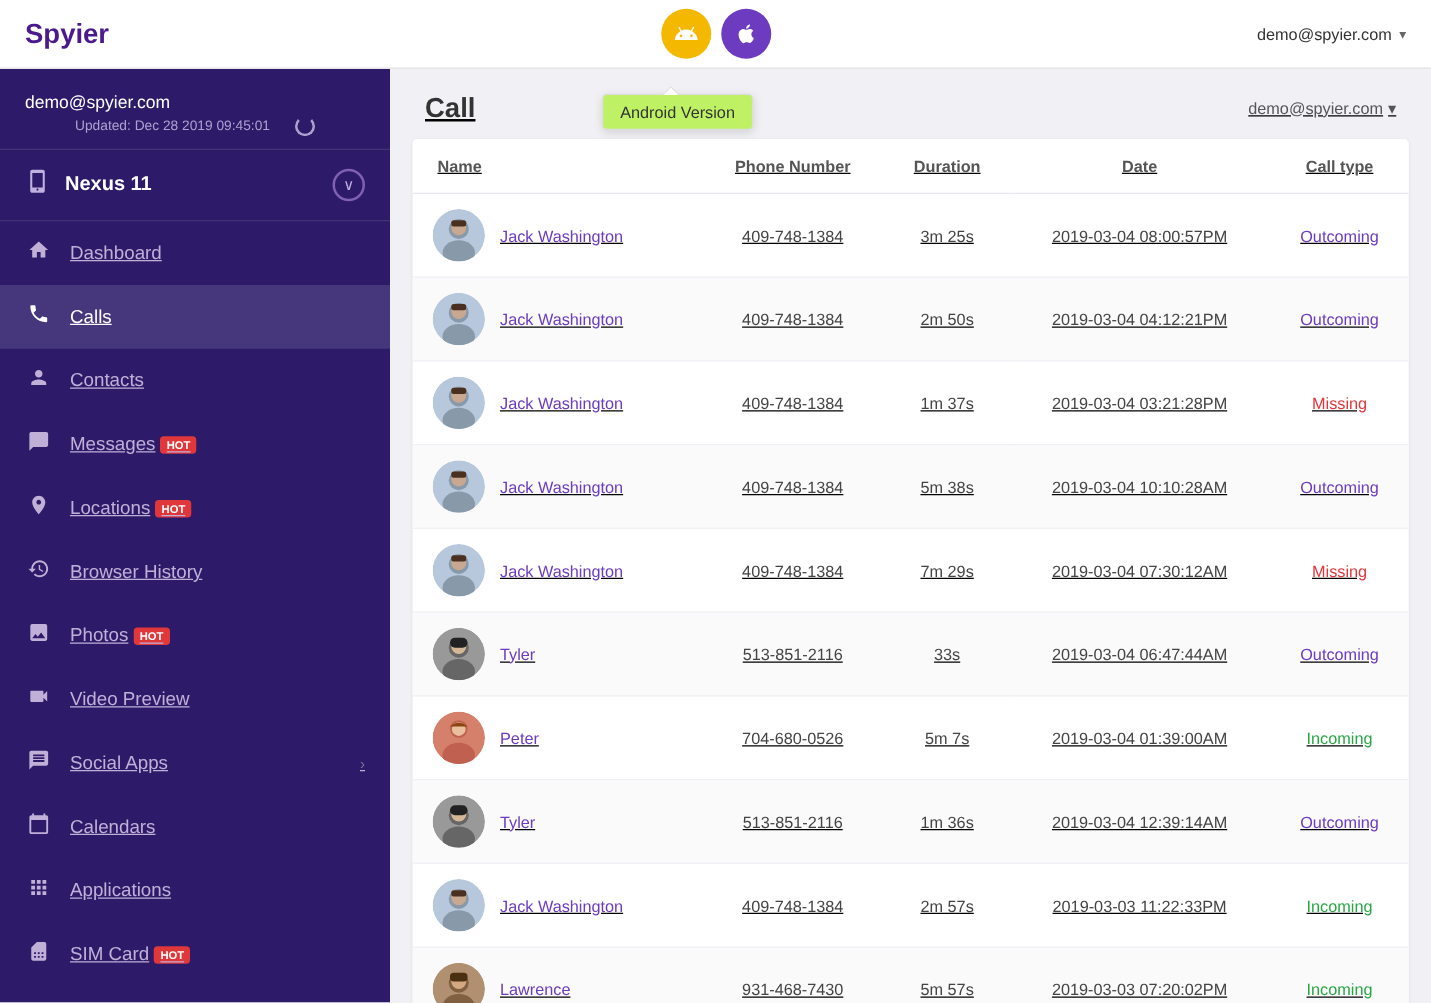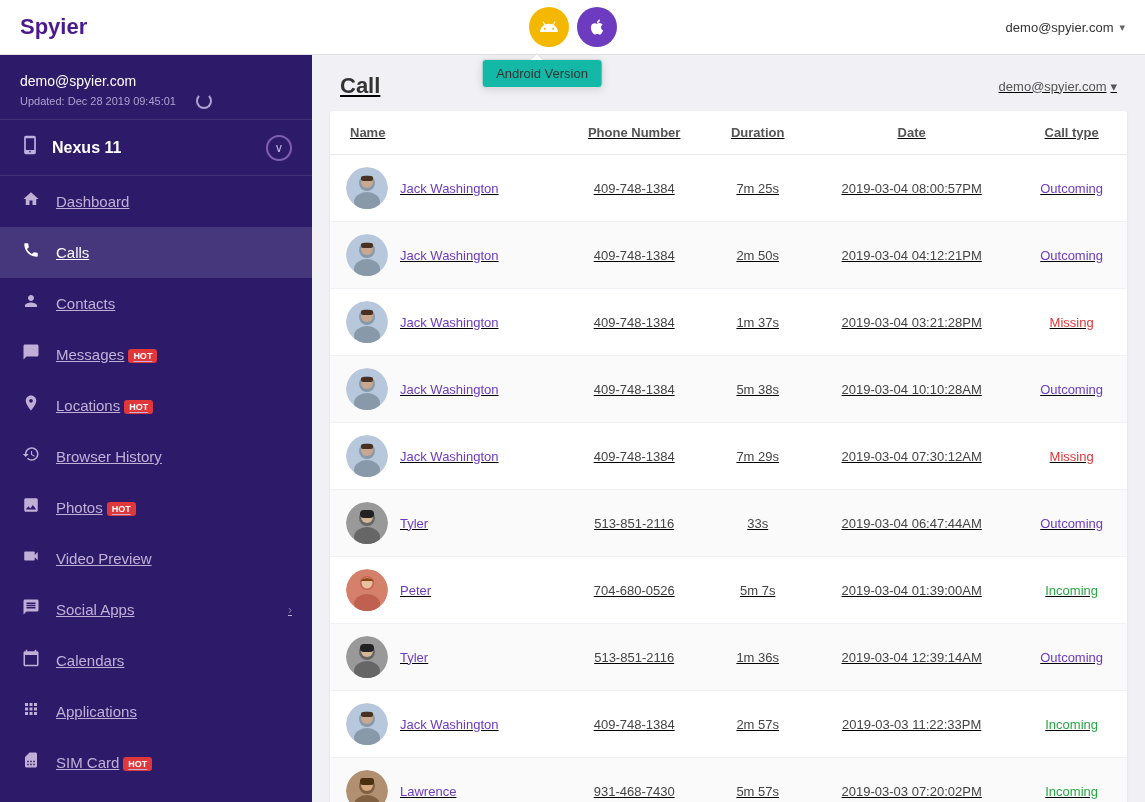--- a/index.html
+++ b/index.html
@@ -45,24 +45,24 @@
     .topbar-icon-android {
       background: #f5b800;
       color: #fff;
     }
     .topbar-icon-ios {
       background: #6c3bc0;
       color: #fff;
     }
     .android-tooltip {
       position: absolute;
-      top: 52px;
+      top: 68px;
       left: 50%;
       transform: translateX(-75%);
-      background: #14b8a6;
+      background: #bef264;
       border: 1px solid #ddd;
       border-radius: 4px;
       padding: 6px 14px;
       font-size: 13px;
       color: #333;
       white-space: nowrap;
       box-shadow: 0 2px 8px rgba(0,0,0,0.12);
       z-index: 100;
     }
     .android-tooltip::before {
@@ -120,20 +120,21 @@
       font-weight: 500;
       color: #fff;
     }
     .sidebar-updated {
       font-size: 11px;
       color: #b0a0d0;
       margin-top: 4px;
       display: flex;
       align-items: center;
       gap: 20px;
+      justify-content: center;
     }
     .refresh-icon {
       width: 16px;
       height: 16px;
       border: 2px solid #b0a0d0;
       border-top-color: transparent;
       border-radius: 50%;
       display: inline-block;
     }
     .sidebar-device {
@@ -451,21 +452,21 @@
       <circle cx="21" cy="16" r="8" fill="#8899aa"></circle>
       <ellipse cx="21" cy="35" rx="13" ry="10" fill="#8899aa"></ellipse>
       <circle cx="21" cy="15" r="6" fill="#c8a890"></circle>
       <rect x="15" y="9" width="12" height="5" rx="2" fill="#4a3020"></rect>
     </svg>
                   </div>
                   <span class="contact-name">Jack Washington</span>
                 </div>
               </td>
               <td>409-748-1384</td>
-              <td>7m 25s</td>
+              <td>3m 25s</td>
               <td>2019-03-04 08:00:57PM</td>
               <td class="call-type-outcoming">Outcoming</td>
             </tr>
             <tr>
               <td>
                 <div class="contact-cell">
                   <div class="avatar">
                     <svg width="42" height="42" viewBox="0 0 42 42" xmlns="http://www.w3.org/2000/svg">
       <circle cx="21" cy="21" r="21" fill="#b8c8dc"></circle>
       <circle cx="21" cy="16" r="8" fill="#8899aa"></circle>

